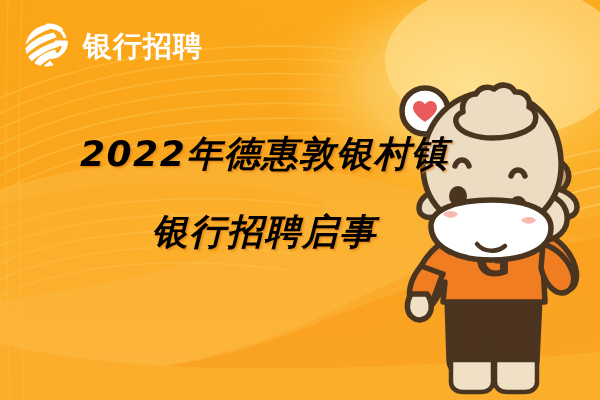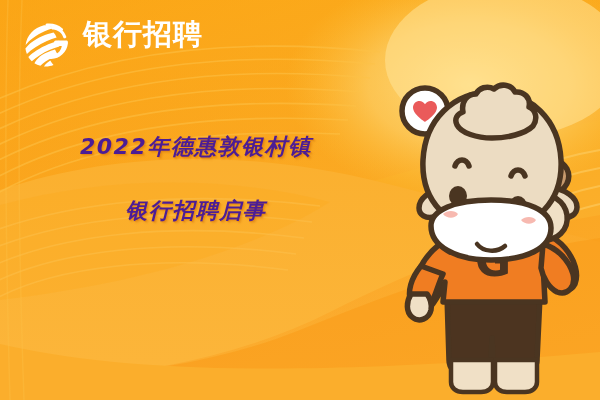--- a/index.html
+++ b/index.html
@@ -28,20 +28,21 @@
     height: 400px;
     display: block;
   }
 
   
   .logo {
     position: absolute;
     left: 22px;
     top: 20px;
     display: flex;
+    align-items: center;
     gap: 9px;
     z-index: 20;
   }
   .logo-mark {
     width: 52px;
     height: 52px;
     display: block;
     flex: none;
   }
   .logo-text {
@@ -55,22 +56,22 @@
   }
 
   
   .headline {
     position: absolute;
     left: 80px;
     top: 136px;
     z-index: 20;
   }
   .headline-line {
-    color: #4c1d95;
-    font-size: 22px;
+    color: #000000;
+    font-size: 36px;
     font-weight: bold;
     font-style: italic;
     letter-spacing: 1.5px;
     line-height: 1;
     white-space: nowrap;
     text-shadow:
       1px 1px 0 rgba(226,128,14,0.55),
       2px 2px 2px rgba(200,110,10,0.35);
     font-family: "DejaVu Sans", "Liberation Sans", sans-serif;
   }

